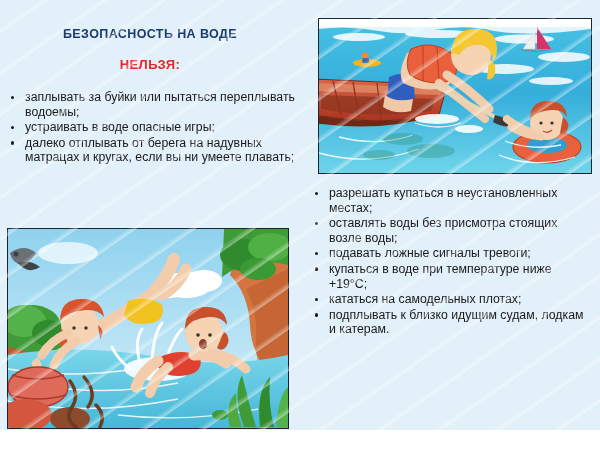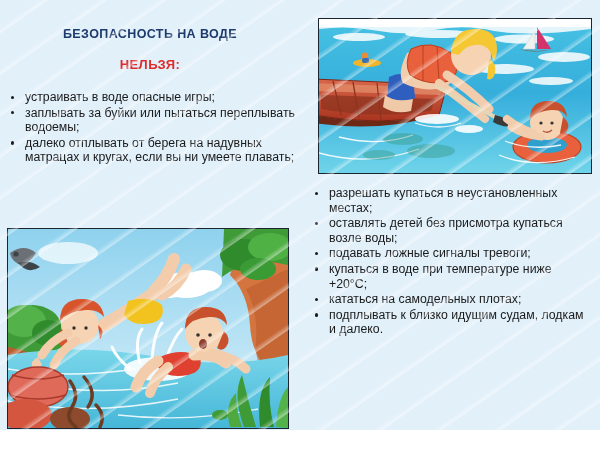--- a/index.html
+++ b/index.html
@@ -280,29 +280,29 @@
         <path d="M222 198 q-6 -22 6 -34 q0 18 6 34 Z" fill="#4fa93f"></path>
         <ellipse cx="212" cy="186" rx="8" ry="5" fill="#3f9b37"></ellipse>
       </g>
     </svg>
   </div>
 
   <div id="title">БЕЗОПАСНОСТЬ НА ВОДЕ</div>
   <div id="subtitle">НЕЛЬЗЯ:</div>
 
   <ul class="bl" id="left-list">
+    <li>заплывать за буйки или пытаться переплывать водоемы;</li>
     <li>устраивать в воде опасные игры;</li>
-    <li>заплывать за буйки или пытаться переплывать водоемы;</li>
     <li>далеко отплывать от берега на надувных матрацах и кругах, если вы ни умеете плавать;</li>
   </ul>
 
   <ul class="bl" id="right-list">
     <li>разрешать купаться в неустановленных местах;</li>
-    <li>оставлять детей без присмотра купаться возле воды;</li>
+    <li>оставлять воды без присмотра стоящих возле воды;</li>
     <li>подавать ложные сигналы тревоги;</li>
-    <li>купаться в воде при температуре ниже +20°С;</li>
+    <li>купаться в воде при температуре ниже +19°С;</li>
     <li>кататься на самодельных плотах;</li>
-    <li>подплывать к близко идущим судам, лодкам и далеко.</li>
+    <li>подплывать к близко идущим судам, лодкам и катерам.</li>
   </ul>
 
   <div id="watermark"></div>
   <div id="bottom-strip"></div>
 </div>
 
 </body></html>

